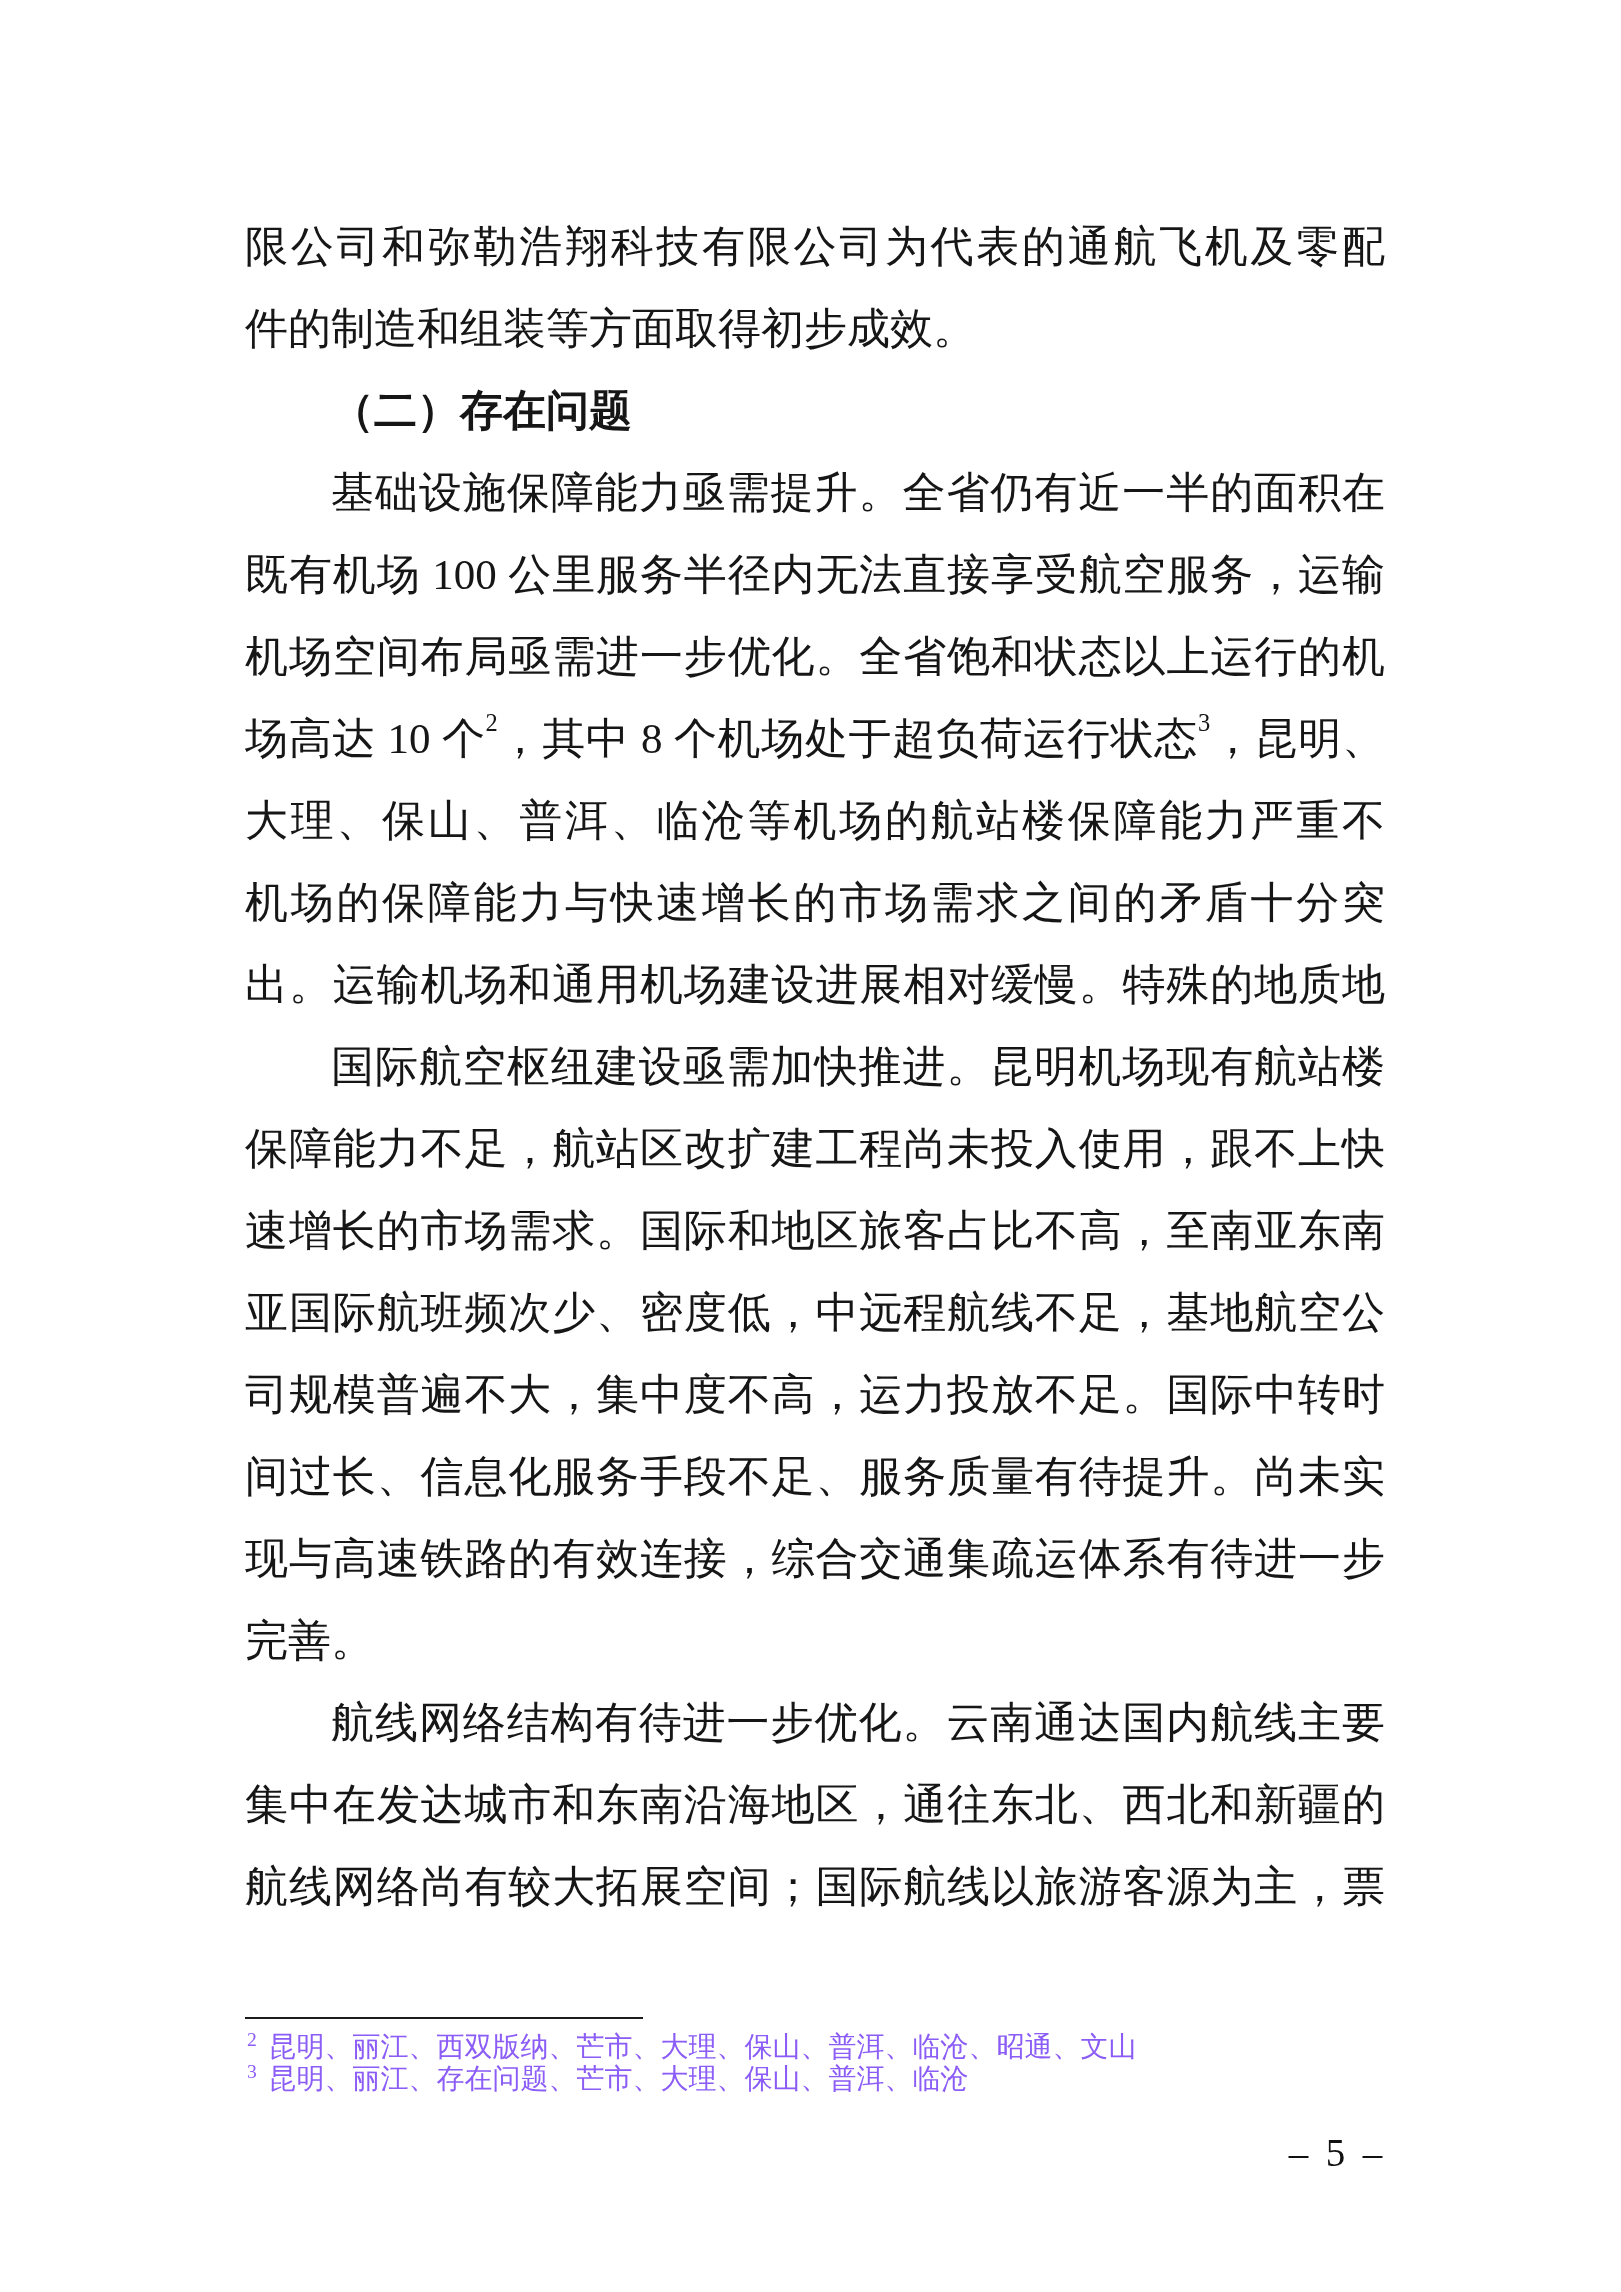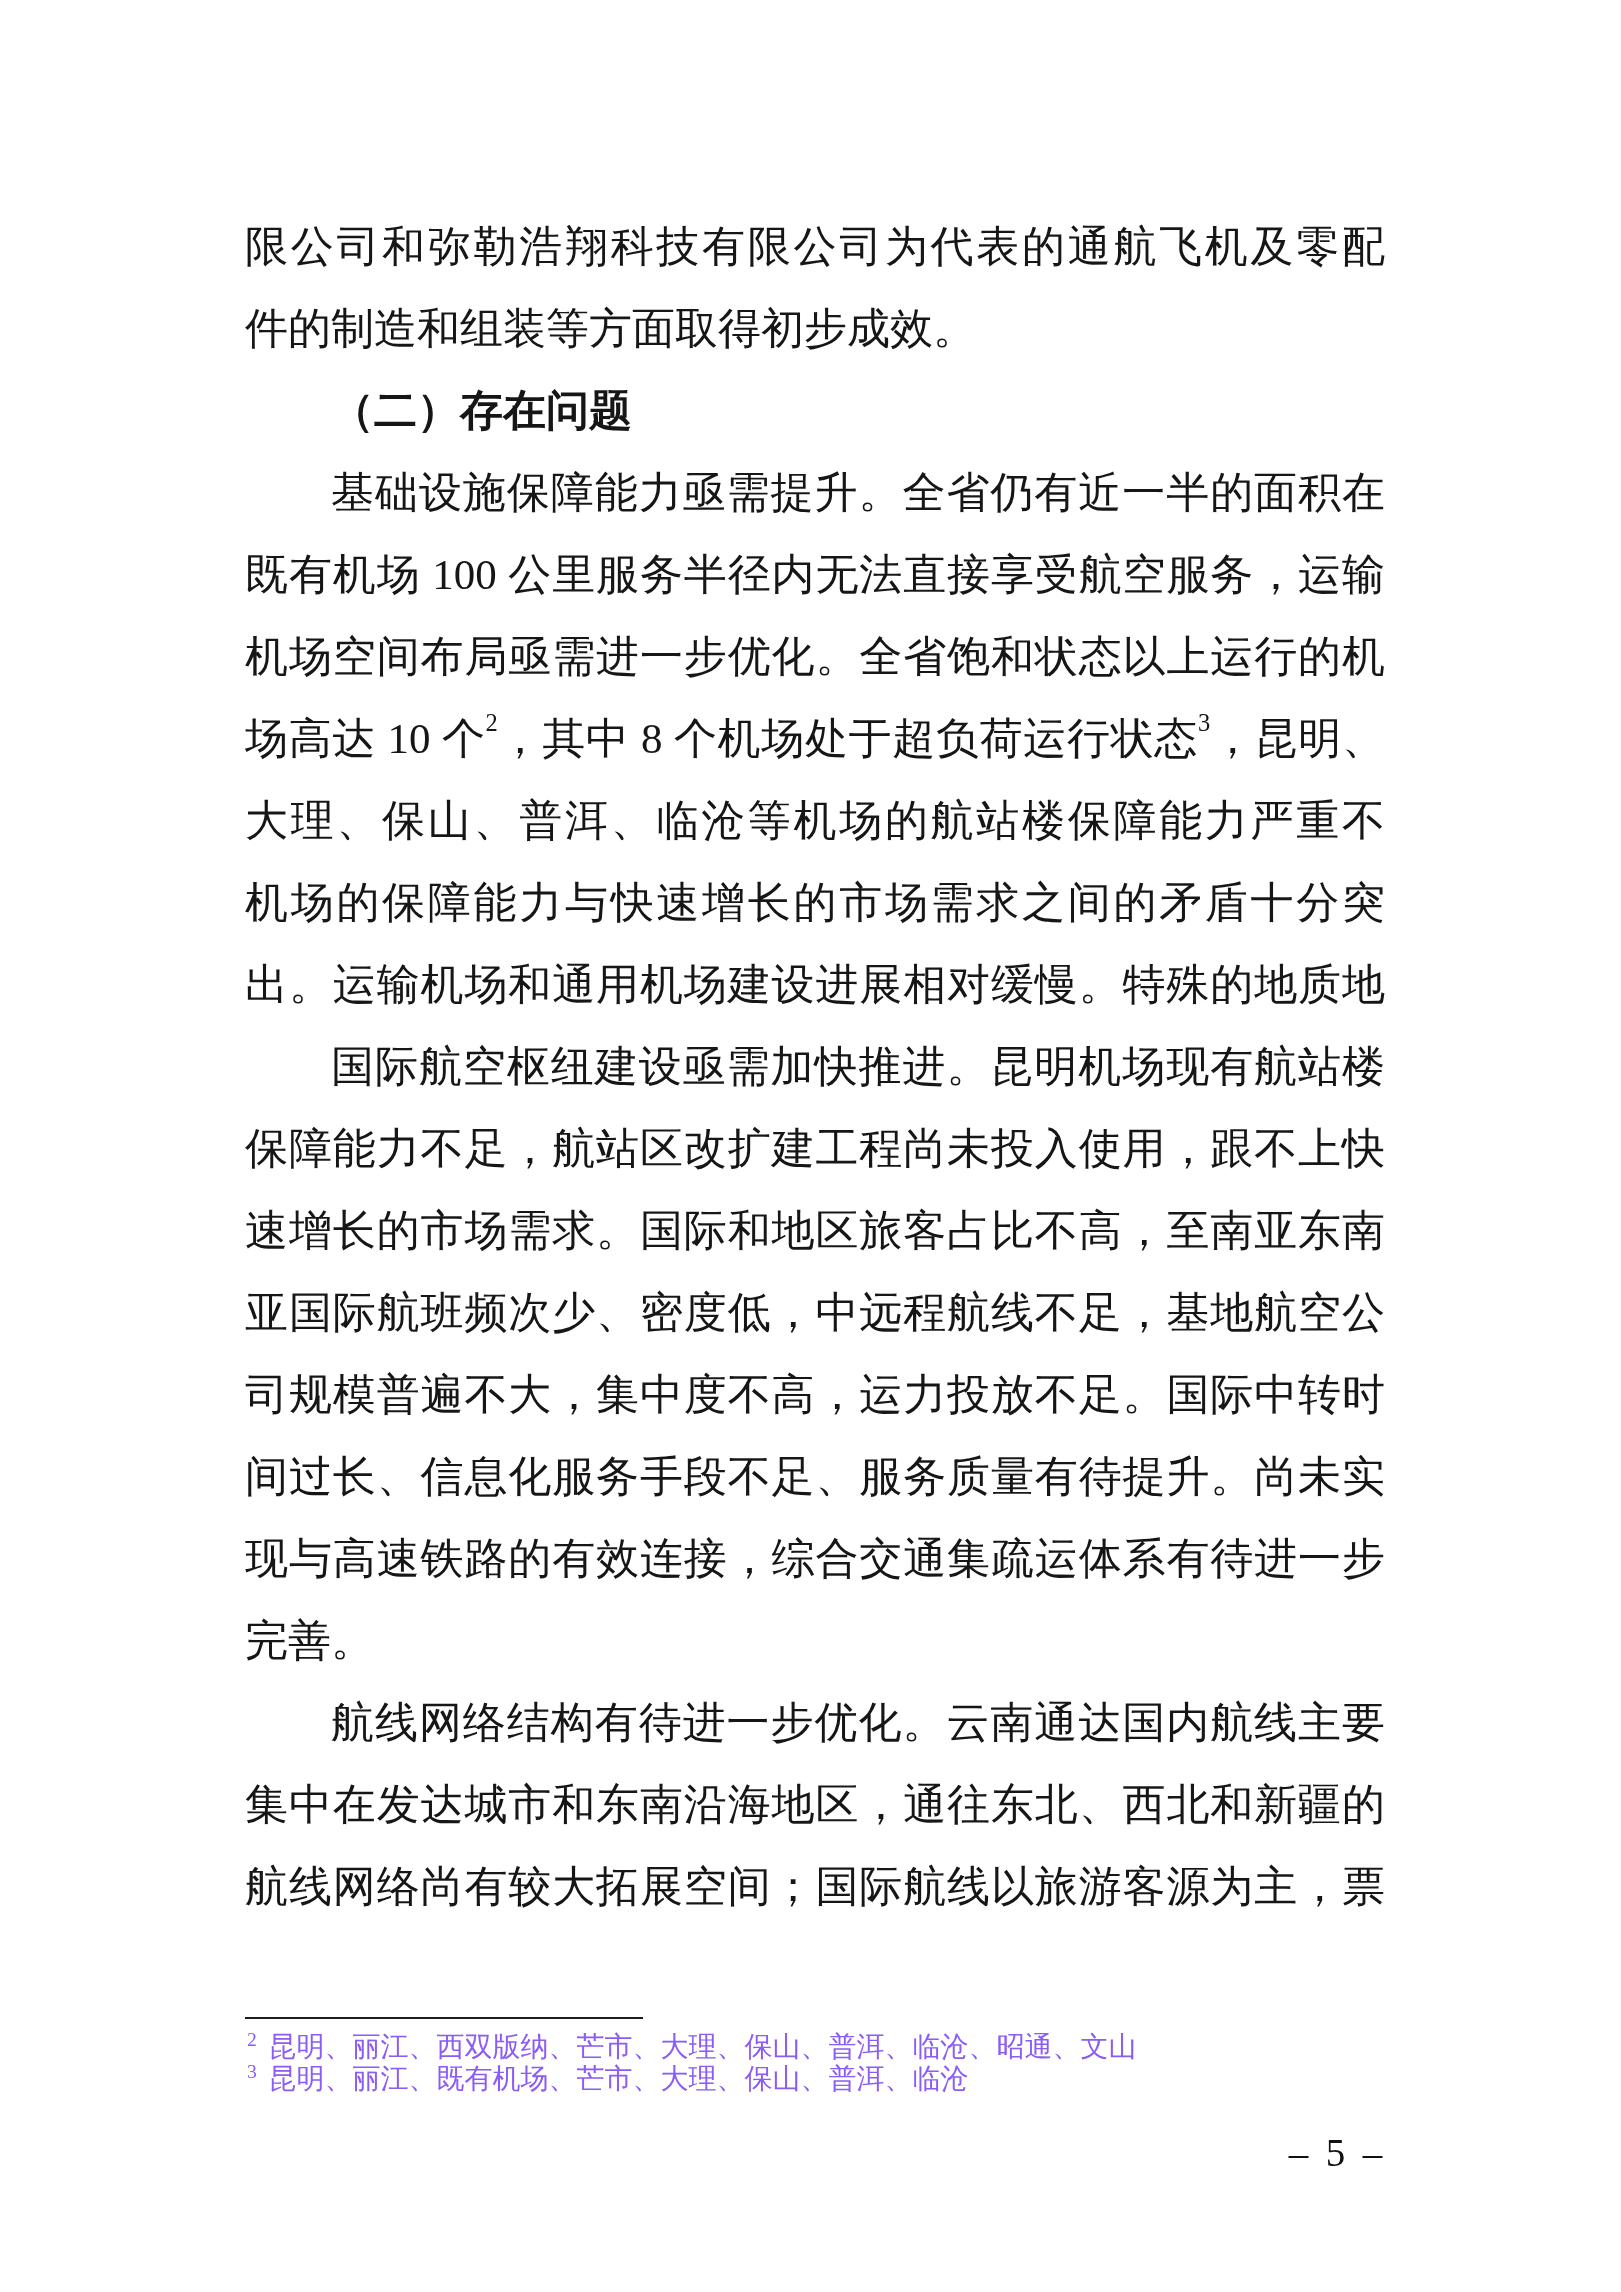--- a/index.html
+++ b/index.html
@@ -115,19 +115,19 @@
     <div class="line endline">完善。</div>
     <div class="line indent">航线网络结构有待进一步优化。云南通达国内航线主要</div>
     <div class="line">集中在发达城市和东南沿海地区，通往东北、西北和新疆的</div>
     <div class="line">航线网络尚有较大拓展空间；国际航线以旅游客源为主，票</div>
   </div>
 
   <div class="footnote-rule"></div>
 
   <div class="footnotes">
     <div class="footnote-line"><sup class="fn-marker">2</sup><span>昆明、丽江、西双版纳、芒市、大理、保山、普洱、临沧、昭通、文山</span></div>
-    <div class="footnote-line"><sup class="fn-marker">3</sup><span>昆明、丽江、既有机场、芒市、大理、保山、普洱、临沧</span></div>
+    <div class="footnote-line"><sup class="fn-marker">3</sup><span>昆明、丽江、存在问题、芒市、大理、保山、普洱、临沧</span></div>
   </div>
 
   <div class="page-number">– 5 –</div>
 
 </div>
 
 
 </body></html>

